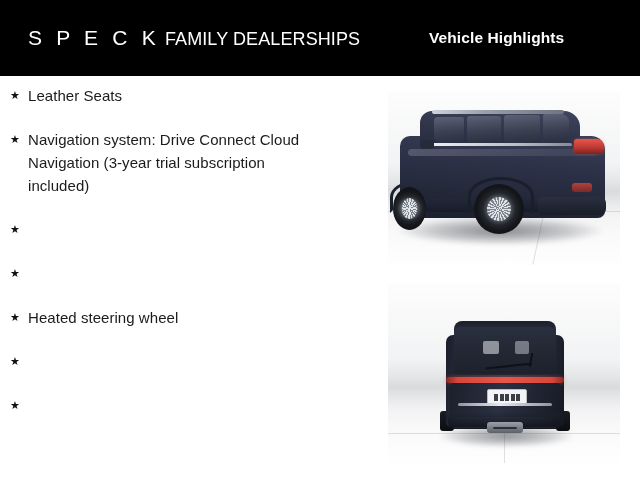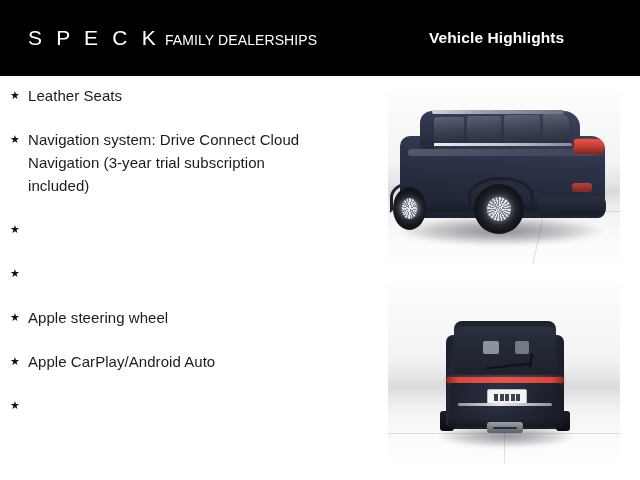--- a/index.html
+++ b/index.html
@@ -33,21 +33,21 @@
     font-size: 15.5px;
     line-height: 20px;
     white-space: nowrap;
   }
   .brand .brand-mark {
     letter-spacing: 4.2px;
     font-size: 21px;
   }
   .brand .brand-rest {
     letter-spacing: 0.1px;
-    font-size: 14px;
+    font-size: 18px;
     margin-left: 5px;
   }
   .header-title {
     position: absolute;
     left: 429px;
     top: 28px;
     color: #ffffff;
     font-size: 15.5px;
     line-height: 20px;
     white-space: nowrap;
@@ -399,26 +399,25 @@
     <div class="feature-item">
       <span class="bullet-star">★</span>
     </div>
 
     <div class="feature-item">
       <span class="bullet-star">★</span>
     </div>
 
     <div class="feature-item">
       <span class="bullet-star">★</span>
-      <span class="feature-text">Apple steering wheel</span>
-    </div>
-
-    <div class="feature-item">
-      <span class="bullet-star">★</span>
-      <span class="feature-text">Apple CarPlay/Android Auto</span>
+      <span class="feature-text">Heated steering wheel</span>
+    </div>
+
+    <div class="feature-item">
+      <span class="bullet-star">★</span>
     </div>
 
     <div class="feature-item">
       <span class="bullet-star">★</span>
     </div>
 
   </div>
 
   <div class="photo photo-top">
     <div class="studio"></div>

